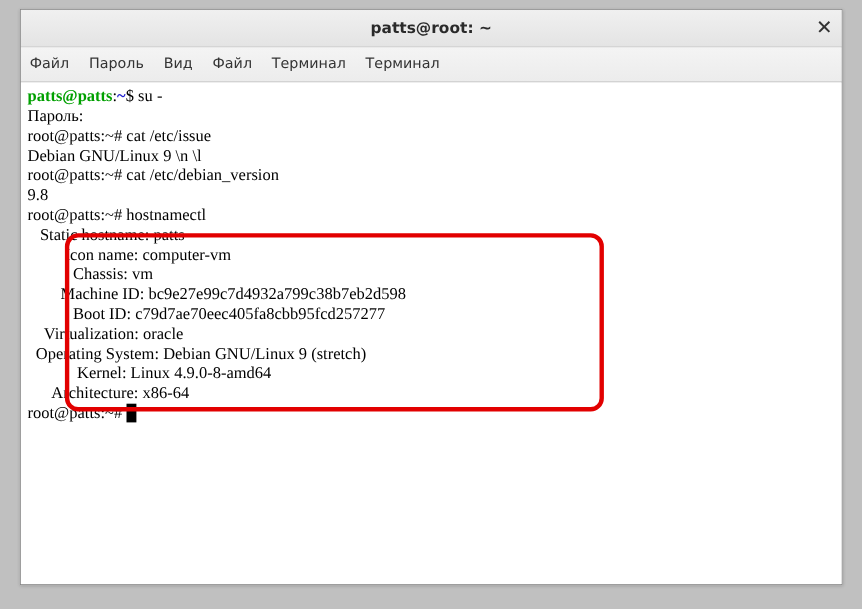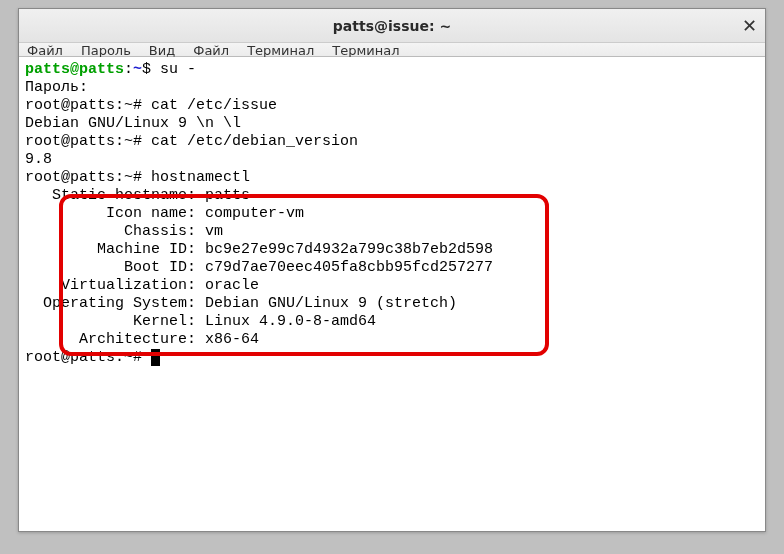--- a/index.html
+++ b/index.html
@@ -37,36 +37,36 @@
       right: 8px;
       top: 50%;
       transform: translateY(-50%);
       font-size: 18px;
       font-weight: normal;
       cursor: pointer;
       line-height: 1;
       color: #333;
     }
     .menubar {
-      height: 14px;
+      height: 32px;
       background: linear-gradient(#f4f4f4, #ececec);
       border-bottom: 1px solid #bbb;
       display: flex;
-      align-items: flex-start;
+      align-items: center;
       padding-left: 8px;
       font-size: 13px;
       color: #333;
       gap: 18px;
     }
     .menubar span { cursor: pointer; }
     .terminal {
       flex: 1;
       background: #fff;
       color: #000;
-      font-family: Liberation Mono, monospace;
+      font-family: Liberation Serif, serif;
       font-size: 15px;
       line-height: 18px;
       padding: 4px 6px;
       white-space: pre;
       position: relative;
       overflow: hidden;
     }
     .line { display: block; }
     .grn { color: #00a000; font-weight: bold; }
     .blu { color: #2020d0; font-weight: bold; }
@@ -86,21 +86,21 @@
       border: 4px solid #e20000;
       border-radius: 12px;
       pointer-events: none;
     }
   </style>
 </head>
 <body>
 
 <div class="window">
   <div class="titlebar">
-    <span>patts@issue: ~</span>
+    <span>patts@root: ~</span>
     <span class="close-btn">✕</span>
   </div>
   <div class="menubar">
     <span>Файл</span>
     <span>Пароль</span>
     <span>Вид</span>
     <span>Файл</span>
     <span>Терминал</span>
     <span>Терминал</span>
   </div>

